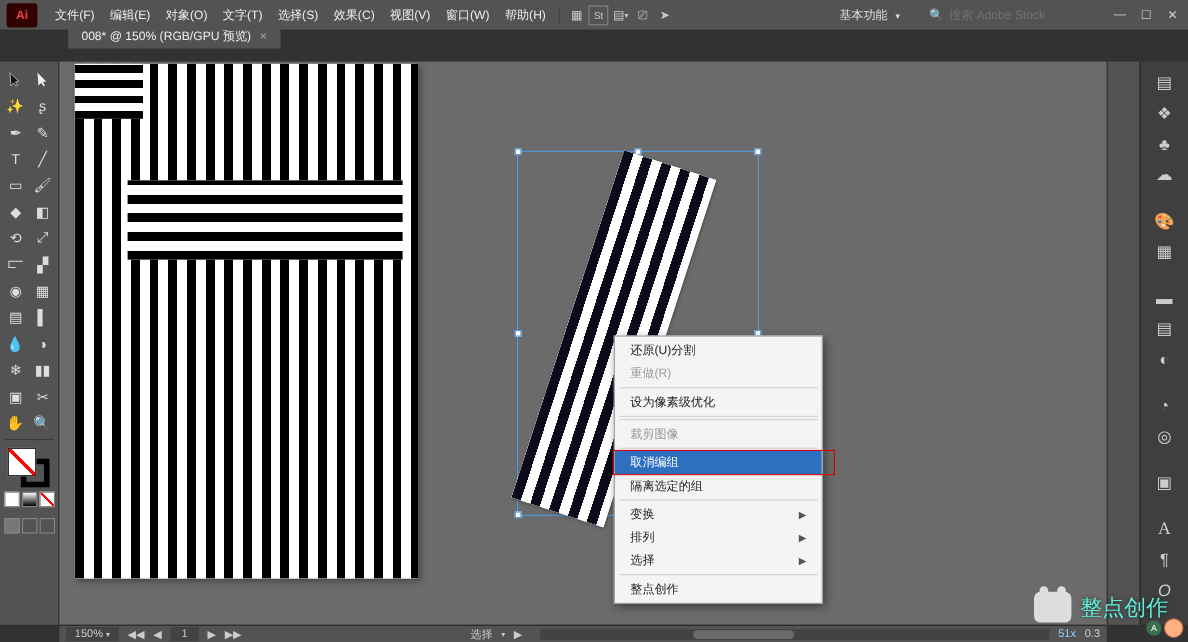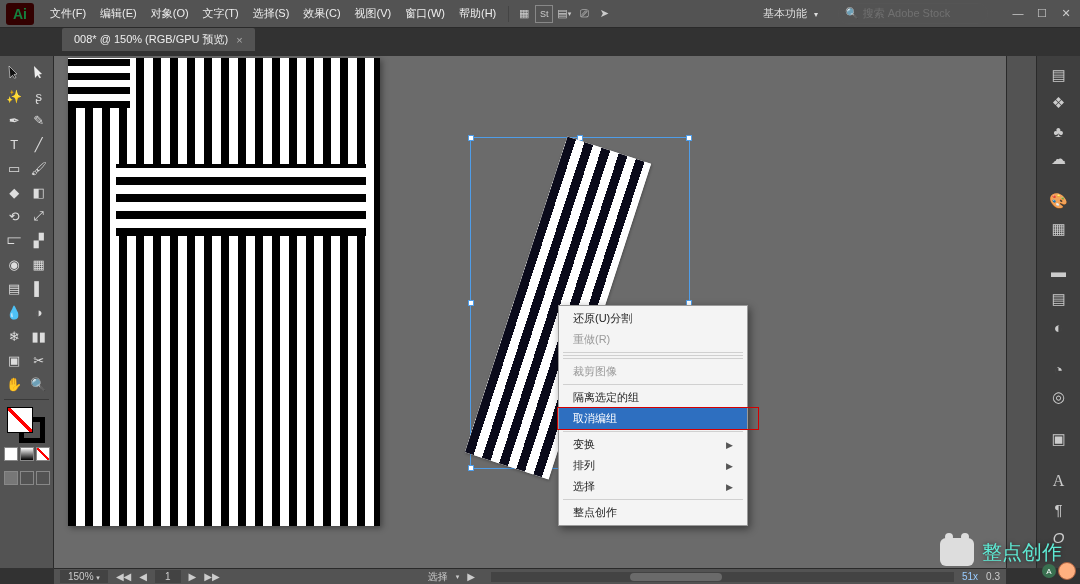--- a/index.html
+++ b/index.html
@@ -1,31 +1,31 @@
 <!DOCTYPE html>
 <html><head>
 <meta charset="utf-8">
 <style>
 * { margin: 0; padding: 0; box-sizing: border-box; font-family: "Microsoft YaHei", Arial, sans-serif; }
 body { width: 1080px; height: 584px; background: #323232; overflow: hidden; position: relative; color: #ccc; font-size: 11px; }
 
 
 .menubar { height: 28px; background: #535353; display: flex; align-items: center; padding: 0 6px; gap: 2px; border-bottom: 1px solid #2a2a2a; }
-.app-icon { width: 28px; height: 22px; background: #330000; color: #15803d; display: flex; align-items: center; justify-content: center; font-weight: bold; font-size: 14px; border-radius: 3px; margin-right: 8px; }
+.app-icon { width: 28px; height: 22px; background: #330000; color: #ef4444; display: flex; align-items: center; justify-content: center; font-weight: bold; font-size: 11px; border-radius: 3px; margin-right: 8px; }
 .menu-item { padding: 4px 6px; color: #eee; cursor: pointer; font-size: 11px; }
 .menubar-right { margin-left: auto; display: flex; align-items: center; gap: 12px; }
 .workspace-switch { font-size: 11px; color: #ddd; padding: 2px 8px; }
 .search-stock { display:flex; align-items:center; gap:4px; color:#888; font-size:11px; padding:2px 6px; border:1px solid #555; border-radius:10px; width:150px; }
 .win-controls { display:flex; gap:8px; margin-left:10px; color:#ccc; }
 .win-btn { width:16px; text-align:center; cursor:pointer; }
 .icon-sep { width:1px; height:16px; background:#444; margin:0 4px; }
 .hdr-icon { width:18px; height:18px; display:inline-flex; align-items:center; justify-content:center; color:#ccc; }
 
 
-.tabbar { height: 16px; background: #323232; display: flex; align-items: flex-start; padding-left: 62px; }
+.tabbar { height: 16px; background: #323232; display: flex; align-items: flex-end; padding-left: 62px; }
 .doc-tab { background: #535353; color: #eee; padding: 4px 12px; font-size: 11px; display:flex; align-items:center; gap:8px; border-radius:2px 2px 0 0; }
 .tab-close { color:#aaa; cursor:pointer; }
 
 
 .workspace { position: absolute; top: 56px; bottom: 16px; left: 0; right: 0; display: flex; }
 .tools-left { width: 54px; background: #535353; display: flex; flex-direction: column; padding: 4px 2px; gap: 0; border-right:1px solid #2a2a2a; }
 .tool-row { display: flex; }
 .tool { width: 25px; height: 24px; display: flex; align-items: center; justify-content: center; color: #ddd; font-size: 13px; cursor: pointer; position:relative; }
 .tool-sep { height: 1px; background: #3a3a3a; margin: 3px 2px; }
 .swap-icons { padding: 4px 2px; display:flex; flex-direction:column; align-items:center; gap:4px; }
@@ -241,31 +241,34 @@
     <div class="rot-shape"></div>
 
     <div class="ctx-menu">
       <div class="ctx-item">
           <span>还原(U)分割</span>
         </div>
       <div class="ctx-item disabled">
           <span>重做(R)</span>
         </div>
       <div class="ctx-sep"></div>
+      <div class="ctx-item">
+          <span>设为像素级优化</span>
+        </div>
       <div class="ctx-sep"></div>
       <div class="ctx-sep"></div>
       <div class="ctx-item disabled">
           <span>裁剪图像</span>
         </div>
       <div class="ctx-sep"></div>
-      <div class="ctx-item">
-          <span>隔离选定的组</span>
-        </div>
       <div class="ctx-item hover red-outline">
           <span>取消编组</span>
+        </div>
+      <div class="ctx-item">
+          <span>隔离选定的组</span>
         </div>
       <div class="ctx-sep"></div>
       <div class="ctx-item">
           <span>变换</span>
           <span class="ctx-arrow">▶</span>
         </div>
       <div class="ctx-item">
           <span>排列</span>
           <span class="ctx-arrow">▶</span>
         </div>

